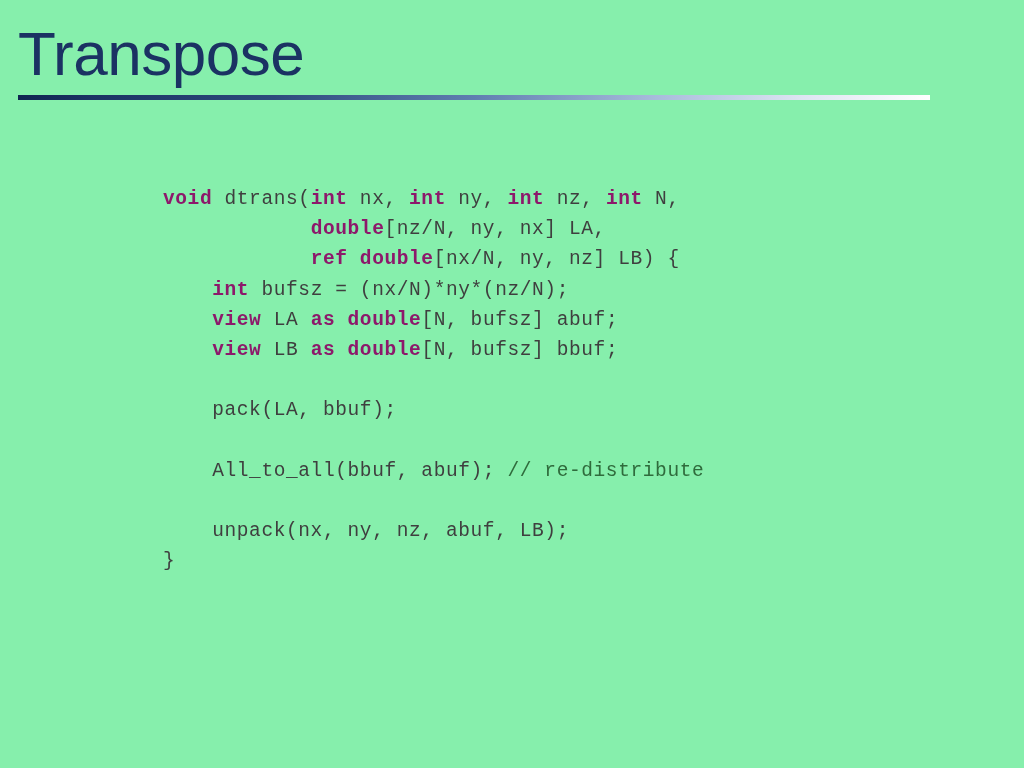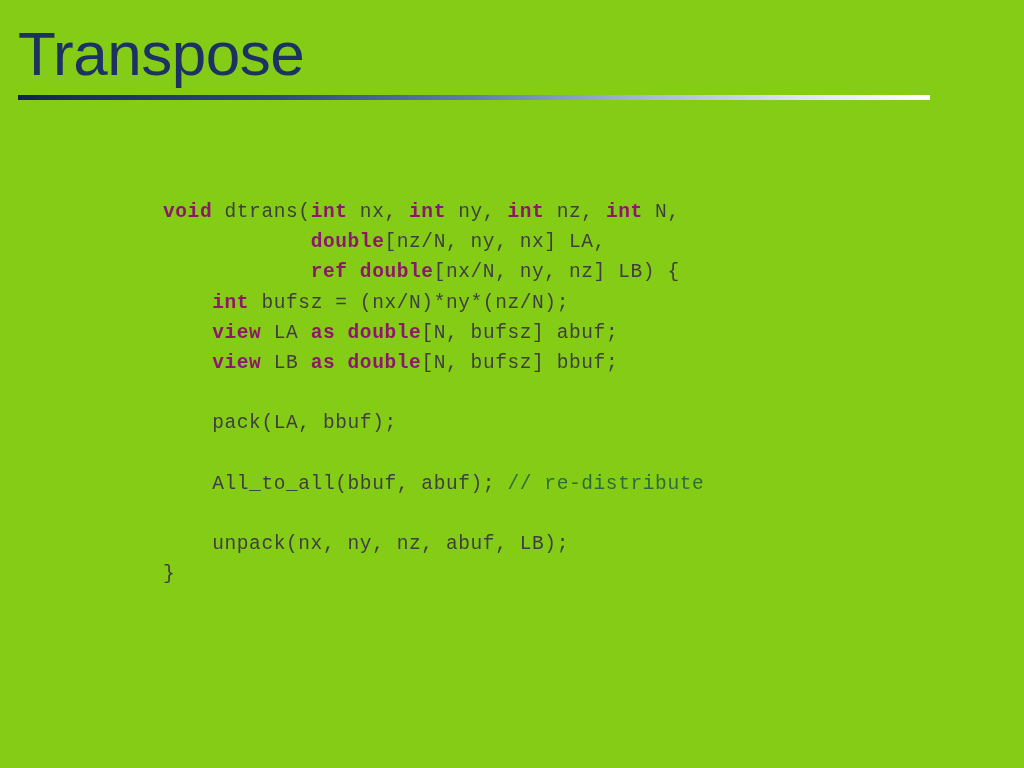--- a/index.html
+++ b/index.html
@@ -13,21 +13,21 @@
     background: #ffffff;
     font-family: "Liberation Sans", sans-serif;
     overflow: hidden;
     position: relative;
   }
 
   .slide {
     position: relative;
     width: 1024px;
     height: 768px;
-    background: #84cc16;
+    background: #86efac;
   }
 
   
   .slide-title {
     position: absolute;
     left: 18px;
     top: 18px;
     font-family: "Liberation Sans", sans-serif;
     font-size: 62px;
     line-height: 72px;
@@ -50,21 +50,21 @@
                 #5f7eb0 50%,
                 #a8bcdb 70%,
                 #dde5f2 86%,
                 #ffffff 100%);
   }
 
   
   .code-block {
     position: absolute;
     left: 163px;
-    top: 197px;
+    top: 184px;
     font-family: "Liberation Mono", "DejaVu Sans Mono", monospace;
     font-size: 19.5px;
     line-height: 30.2px;
     color: #404040;
     white-space: pre;
     letter-spacing: 0.6px;
   }
 
   .code-line {
     white-space: pre;

